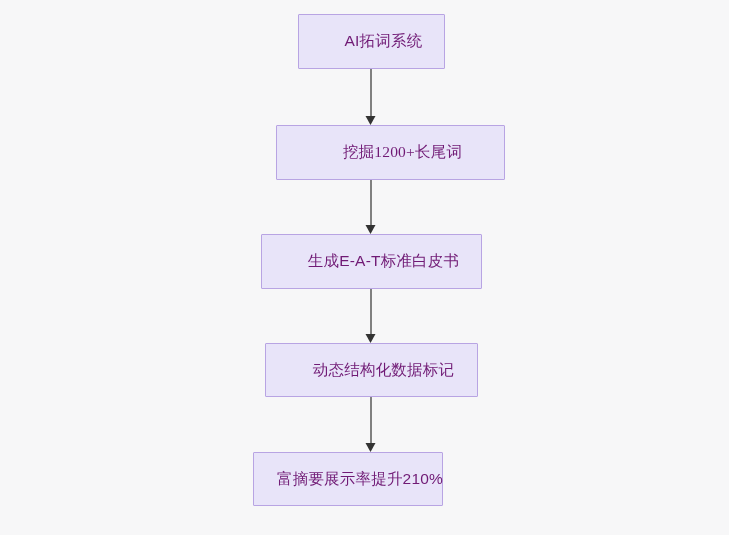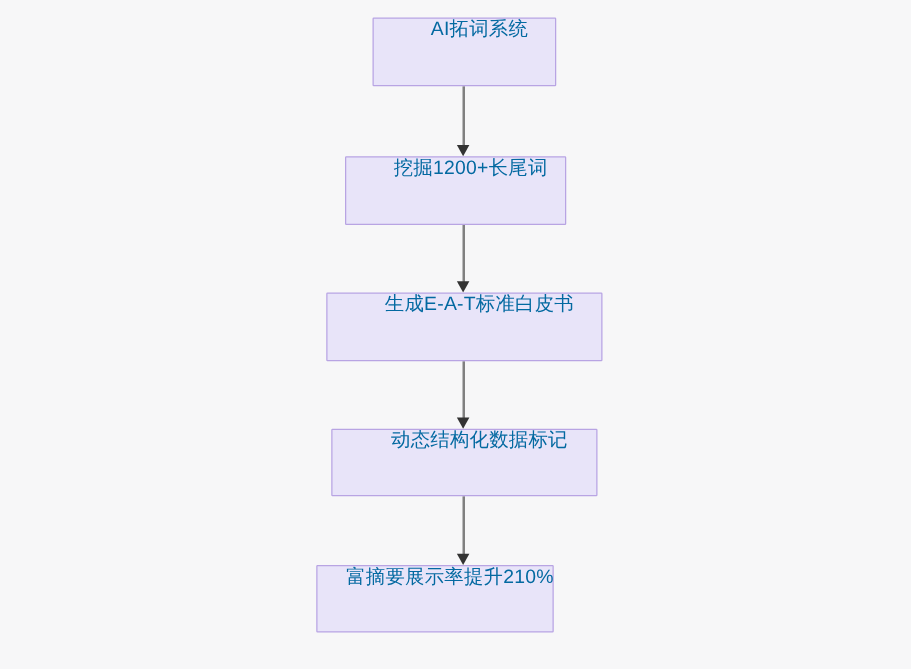--- a/index.html
+++ b/index.html
@@ -18,22 +18,23 @@
     width: 729px;
     height: 535px;
   }
   .node {
     position: absolute;
     box-sizing: border-box;
     background: #e8e4f9;
     border: 1.5px solid #b8a4e3;
     border-radius: 1px;
     display: flex;
+    align-items: center;
     justify-content: center;
-    color: #0369a1;
+    color: #701a75;
     font-size: 15.5px;
     line-height: 1.2;
     letter-spacing: 0.2px;
     white-space: nowrap;
     padding-left: 24px;
   }
   .node-label {
     display: block;
     text-align: center;
   }
@@ -78,21 +79,21 @@
     <div class="edge-arrow" style="top: 45px;"></div>
   </div>
   <div class="edge" style="left: 371px; top: 397px; height: 55px;">
     <div class="edge-line" style="height: 47px;"></div>
     <div class="edge-arrow" style="top: 46px;"></div>
   </div>
 
   <div class="node" style="left: 298px; top: 14px; width: 147px; height: 55px;">
     <span class="node-label">AI拓词系统</span>
   </div>
-  <div class="node" style="left: 276px; top: 125px; width: 177px; height: 55px;">
+  <div class="node" style="left: 276px; top: 125px; width: 229px; height: 55px; font-family: Liberation Serif, serif;">
     <span class="node-label">挖掘1200+长尾词</span>
   </div>
   <div class="node" style="left: 261px; top: 234px; width: 221px; height: 55px;">
     <span class="node-label">生成E-A-T标准白皮书</span>
   </div>
   <div class="node" style="left: 265px; top: 343px; width: 213px; height: 54px;">
     <span class="node-label">动态结构化数据标记</span>
   </div>
   <div class="node" style="left: 253px; top: 452px; width: 190px; height: 54px;">
     <span class="node-label">富摘要展示率提升210%</span>

